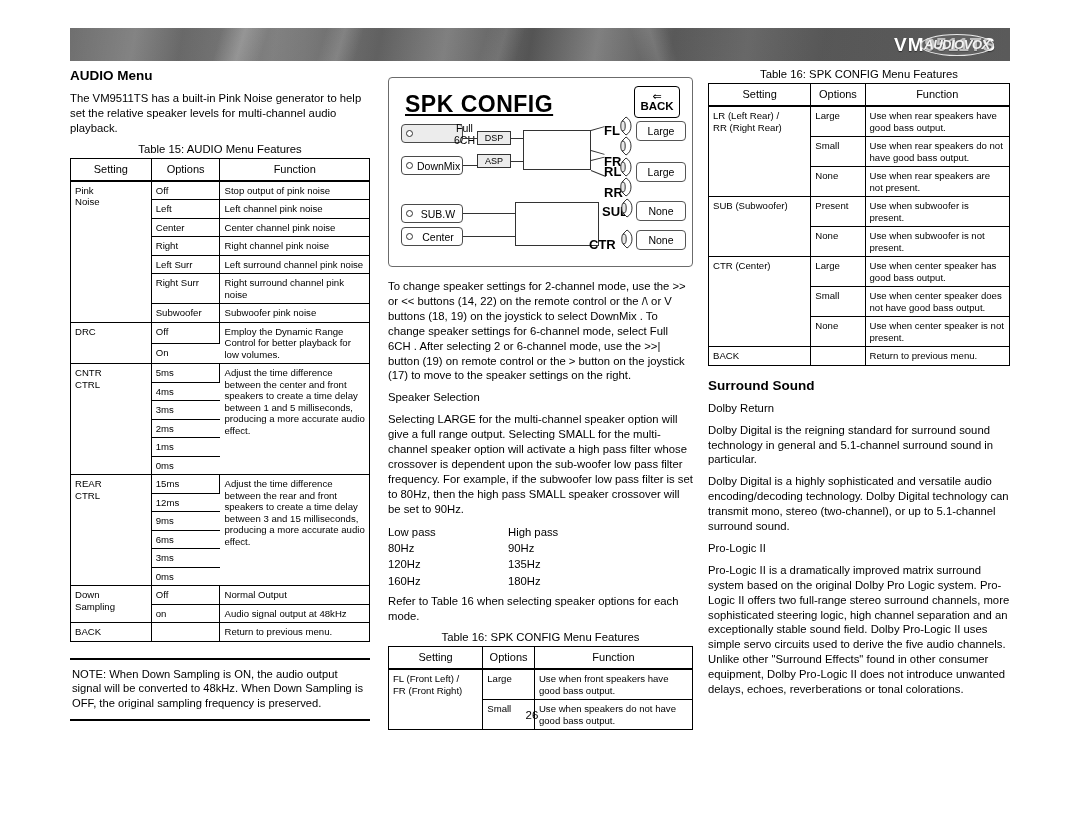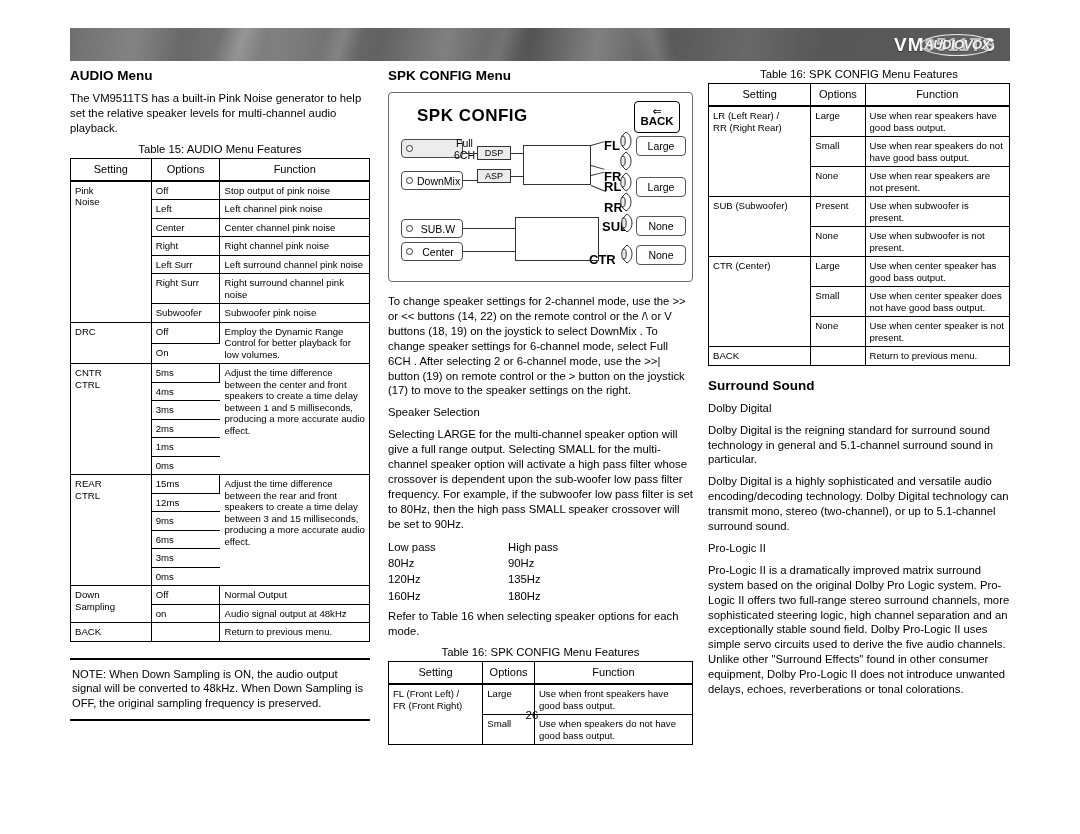--- a/index.html
+++ b/index.html
@@ -162,24 +162,25 @@
   .screen {
     position: relative;
     width: 305px; height: 190px;
     border: 1.3px solid #6b6b6b;
     border-radius: 4px;
     background: #fff;
     margin: 9px 0 12px 0;
   }
   .scr-title {
     position: absolute;
-    left: 28px; top: 13px;
-    font-size: 17px;
+    left: 16px; top: 13px;
+    font-size: 23px;
     font-weight: bold;
     letter-spacing: 0.5px;
+    text-decoration: underline;
   }
   .back-btn {
     position: absolute;
     right: 12px; top: 8px;
     width: 46px; height: 32px;
     border: 1.6px solid #000;
     border-radius: 4px;
     background: #fff;
     display: flex;
     flex-direction: column;
@@ -392,21 +393,20 @@
           </tr>
         </tbody>
     </table>
 
     <div class="note">
       <p>NOTE: When Down Sampling is ON, the audio output signal will be converted to 48kHz. When Down Sampling is OFF, the original sampling frequency is preserved.</p>
     </div>
   </div>
 
   <div class="col col-center">
-    <h2 class="section">SPK CONFIG Menu</h2>
 
     <div class="screen">
       <div class="scr-title">SPK CONFIG</div>
 
       <div class="back-btn">
         <span class="arrow">⇐</span>
         <span class="lbl">BACK</span>
       </div>
 
       <div class="radio-box sel" style="left:12px; top:46px;">
@@ -600,21 +600,21 @@
           </tr>
           <tr>
             <td class="grp tr-set" rowspan="1">BACK</td>
             <td></td>
             <td>Return to previous menu.</td>
           </tr>
         </tbody>
     </table>
 
     <h2 class="section" style="margin-top:12px;">Surround Sound</h2>
-    <p class="body">Dolby Digital</p>
+    <p class="body">Dolby Return</p>
     <p class="body">Dolby Digital is the reigning standard for surround sound technology in general and 5.1-channel surround sound in particular.</p>
     <p class="body">Dolby Digital is a highly sophisticated and versatile audio encoding/decoding technology. Dolby Digital technology can transmit mono, stereo (two-channel), or up to 5.1-channel surround sound.</p>
     <p class="body">Pro-Logic II</p>
     <p class="body">Pro-Logic II is a dramatically improved matrix surround system based on the original Dolby Pro Logic system. Pro-Logic II offers two full-range stereo surround channels, more sophisticated steering logic, high channel separation and an exceptionally stable sound field. Dolby Pro-Logic II uses simple servo circuits used to derive the five audio channels. Unlike other "Surround Effects" found in other consumer equipment, Dolby Pro-Logic II does not introduce unwanted delays, echoes, reverberations or tonal colorations.</p>
   </div>
 
   <div class="pagenum">26</div>
 </div>
 
 </body></html>

